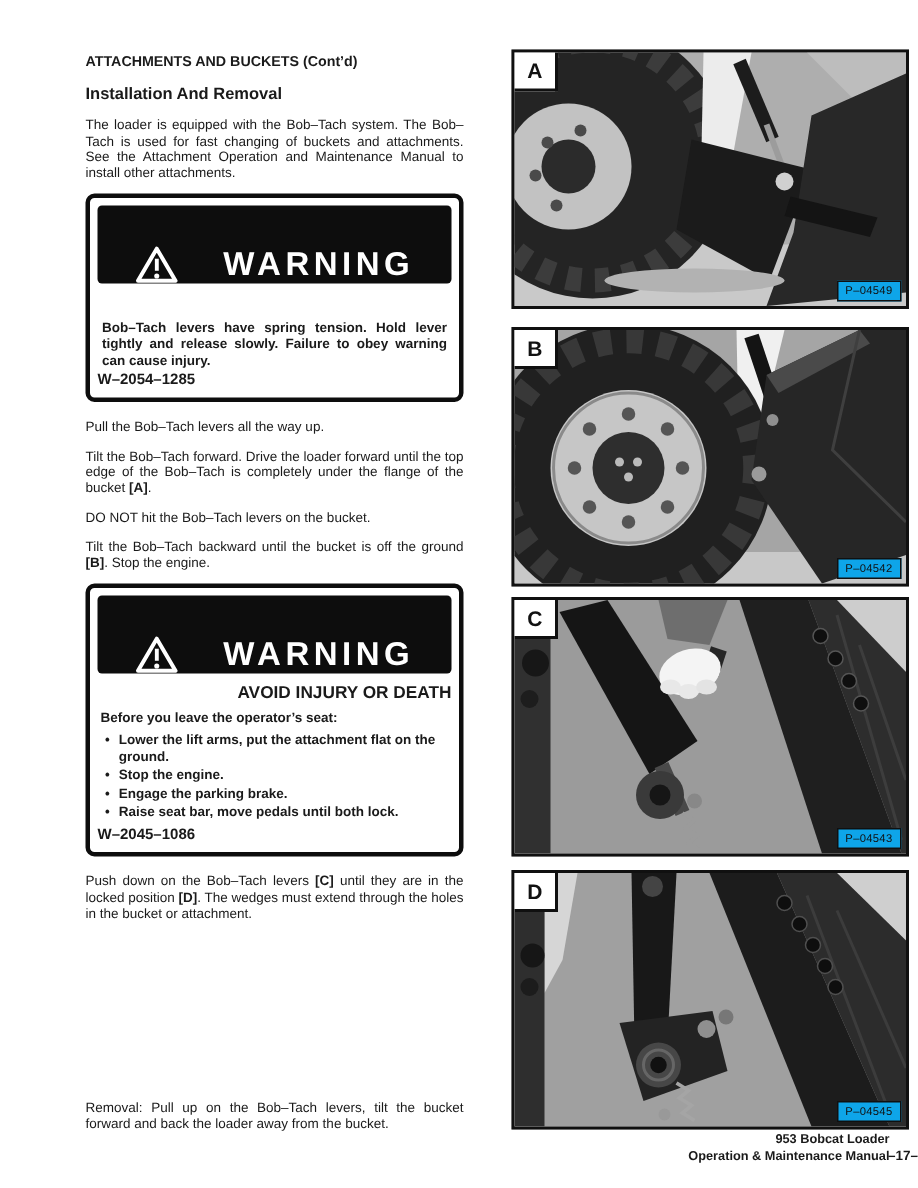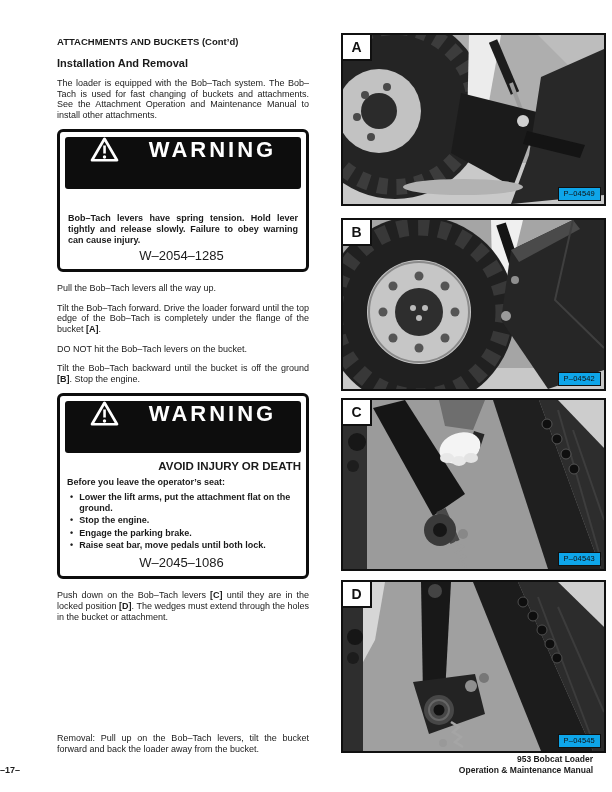--- a/index.html
+++ b/index.html
@@ -11,35 +11,35 @@
   .left-col { position:absolute; left:57px; top:36px; width:252px; }
   .h1 { font-size:9.5px; font-weight:bold; margin:0 0 10px 0; }
   .h2 { font-size:11px; font-weight:bold; margin:0 0 9px 0; }
   .body-p { font-size:9px; line-height:10.6px; text-align:justify; margin:0 0 9px 0; }
   .body-p b { font-weight:bold; }
 
   
   .warnbox { border:3px solid #0d0d0d; border-radius:6px; padding:5px; margin:2px 0 11px 0; background:#ffffff; }
   .warnband {
     background:#0d0d0d; border-radius:3px; color:#ffffff; height:52px;
-    display:flex; align-items:flex-start; justify-content:center; gap:30px;
+    display:flex; align-items:flex-end; justify-content:center; gap:30px;
   }
   .warnband svg { width:29px; height:25px; display:block; }
   .warntitle { font-size:22px; font-weight:bold; letter-spacing:3px; }
   .warnbody { font-size:9px; font-weight:bold; line-height:10.6px; text-align:justify; padding:24px 3px 0 3px; }
-  .warncode { font-size:13px; font-weight:normal; text-align:center; padding:3px 3px 1px 0; }
+  .warncode { font-size:10px; font-weight:bold; text-align:left; padding:3px 3px 1px 0; }
   .warnsub { text-align:right; font-size:11.5px; font-weight:bold; margin:7px 0 5px 0; }
   .warnlead { font-size:9px; font-weight:bold; margin:0 0 5px 0; padding-left:2px; }
   .warnlist { margin:0; padding:0; list-style:none; }
   .warnlist li { display:flex; gap:6px; font-size:9px; font-weight:bold; line-height:10.4px; margin:0 0 2px 0; padding-left:5px; }
   .warnlist .dot { flex:0 0 auto; }
 
   
   .removal-p { position:absolute; left:57px; top:733px; width:252px; font-size:9px; line-height:10.6px; text-align:justify; margin:0; }
-  .footer-page { position:absolute; left:0; width:612px; top:765px; text-align:left; font-size:9px; font-weight:bold; }
+  .footer-page { position:absolute; left:0; width:612px; top:765px; text-align:right; font-size:9px; font-weight:bold; }
   .footer-doc { position:absolute; right:19px; top:754px; text-align:right; font-size:8.5px; font-weight:bold; line-height:10.5px; }
 
   
   .fig {
     position:absolute; left:341px; width:265px; height:173px;
     border:2px solid #101010; box-sizing:border-box; background:#a8a8a8;
   }
   .fig-a { top:33px; } .fig-b { top:218px; } .fig-c { top:398px; } .fig-d { top:580px; }
   .fig svg.photo { position:absolute; left:0; top:0; width:100%; height:100%; display:block; }
   .figlabel {

